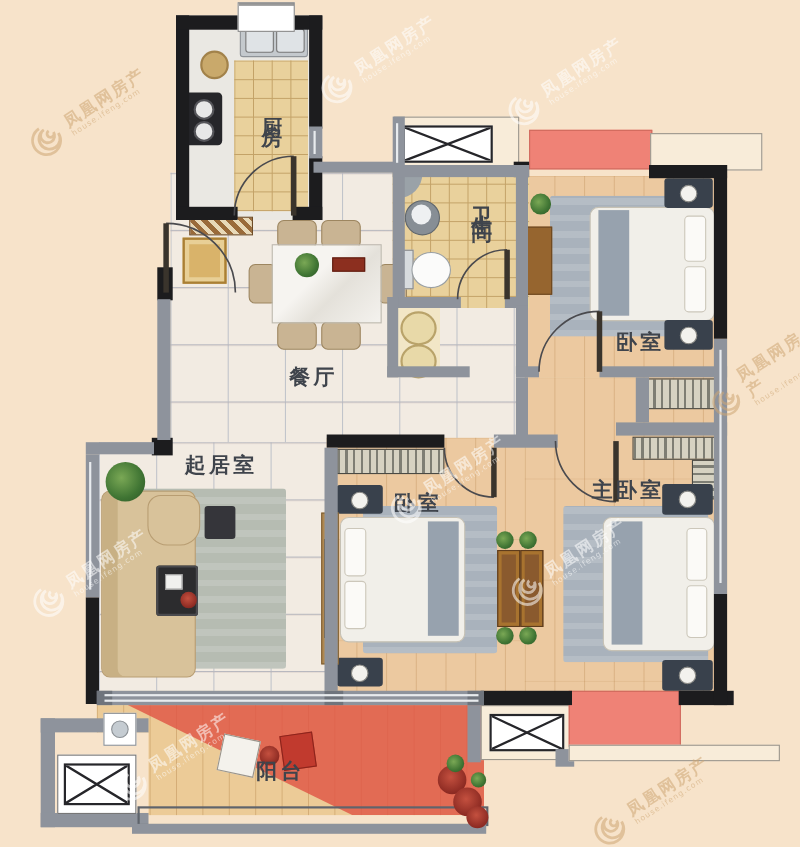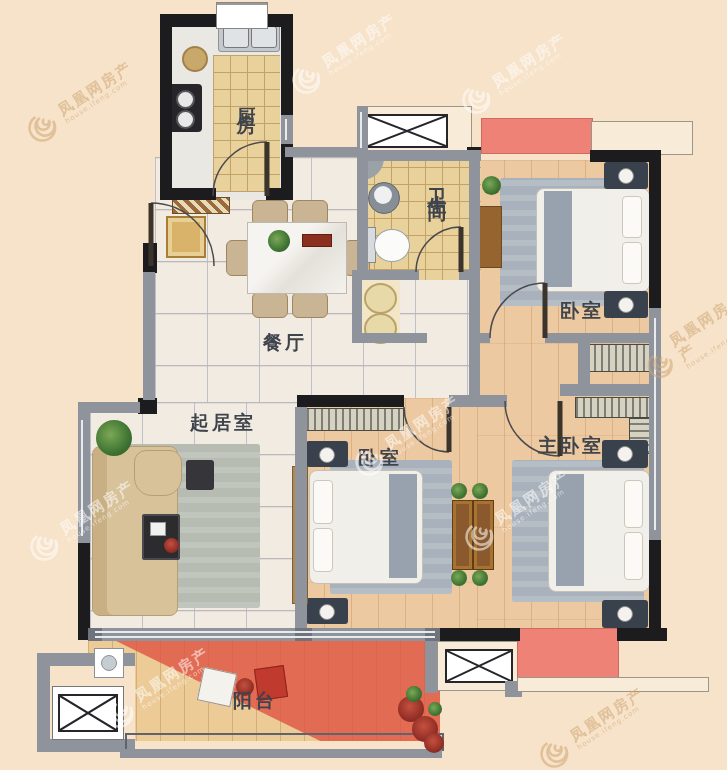--- a/index.html
+++ b/index.html
@@ -280,21 +280,21 @@
       <path d="M545 338 L545 283"></path>
       <path d="M449 407 L449 452"></path>
       <path d="M560 401 L560 456"></path>
     </g>
   </svg>
 
   <div class="abs label vlabel" style="left:234px;top:92px;">厨房</div>
   <div class="abs label" style="left:263px;top:330px;">餐厅</div>
   <div class="abs label vlabel" style="left:425px;top:172px;">卫生间</div>
   <div class="abs label" style="left:560px;top:298px;">卧室</div>
-  <div class="abs label" style="left:190px;top:410px;font-family:Liberation Serif, serif;">起居室</div>
+  <div class="abs label" style="left:168px;top:410px;font-family:Liberation Serif, serif;">起居室</div>
   <div class="abs label" style="left:358px;top:445px;">卧室</div>
   <div class="abs label" style="left:538px;top:433px;">主卧室</div>
   <div class="abs label" style="left:233px;top:688px;">阳台</div>
 
   <div class="abs wm gold" style="left:18px;top:86px;">
     <svg width="34" height="34" viewBox="0 0 32 32">
         <path d="M16 4 a12 12 0 1 0 12 12 a9 9 0 1 1 -9 -9 a6 6 0 1 0 6 6 a3 3 0 1 1 -3 -3" fill="none" stroke="currentColor" stroke-width="2.4"></path>
       </svg>
     <div>
         <div class="wm-cn">凤凰网房产</div>

